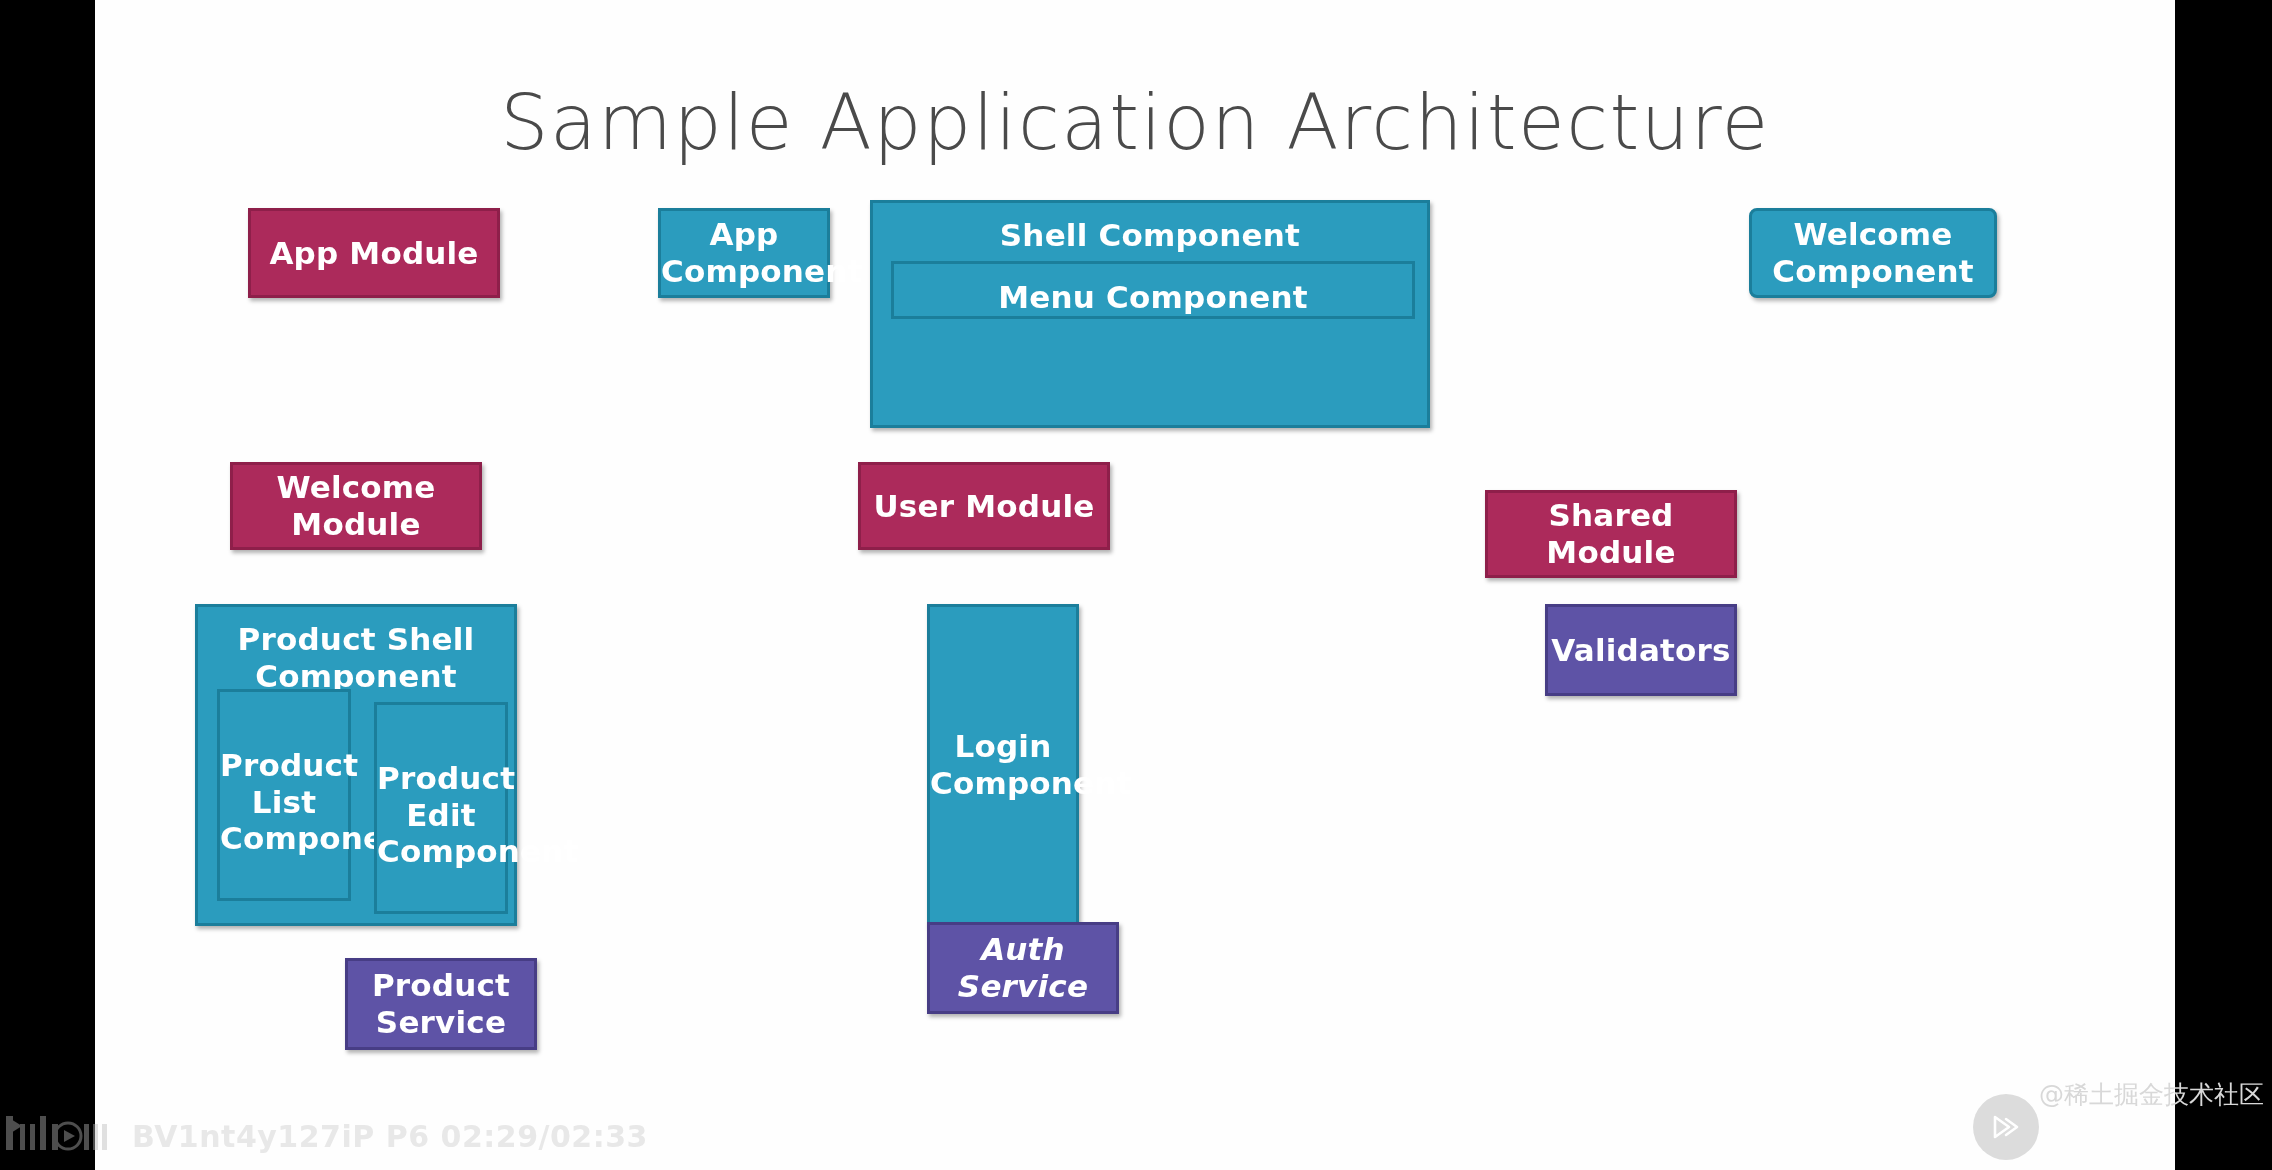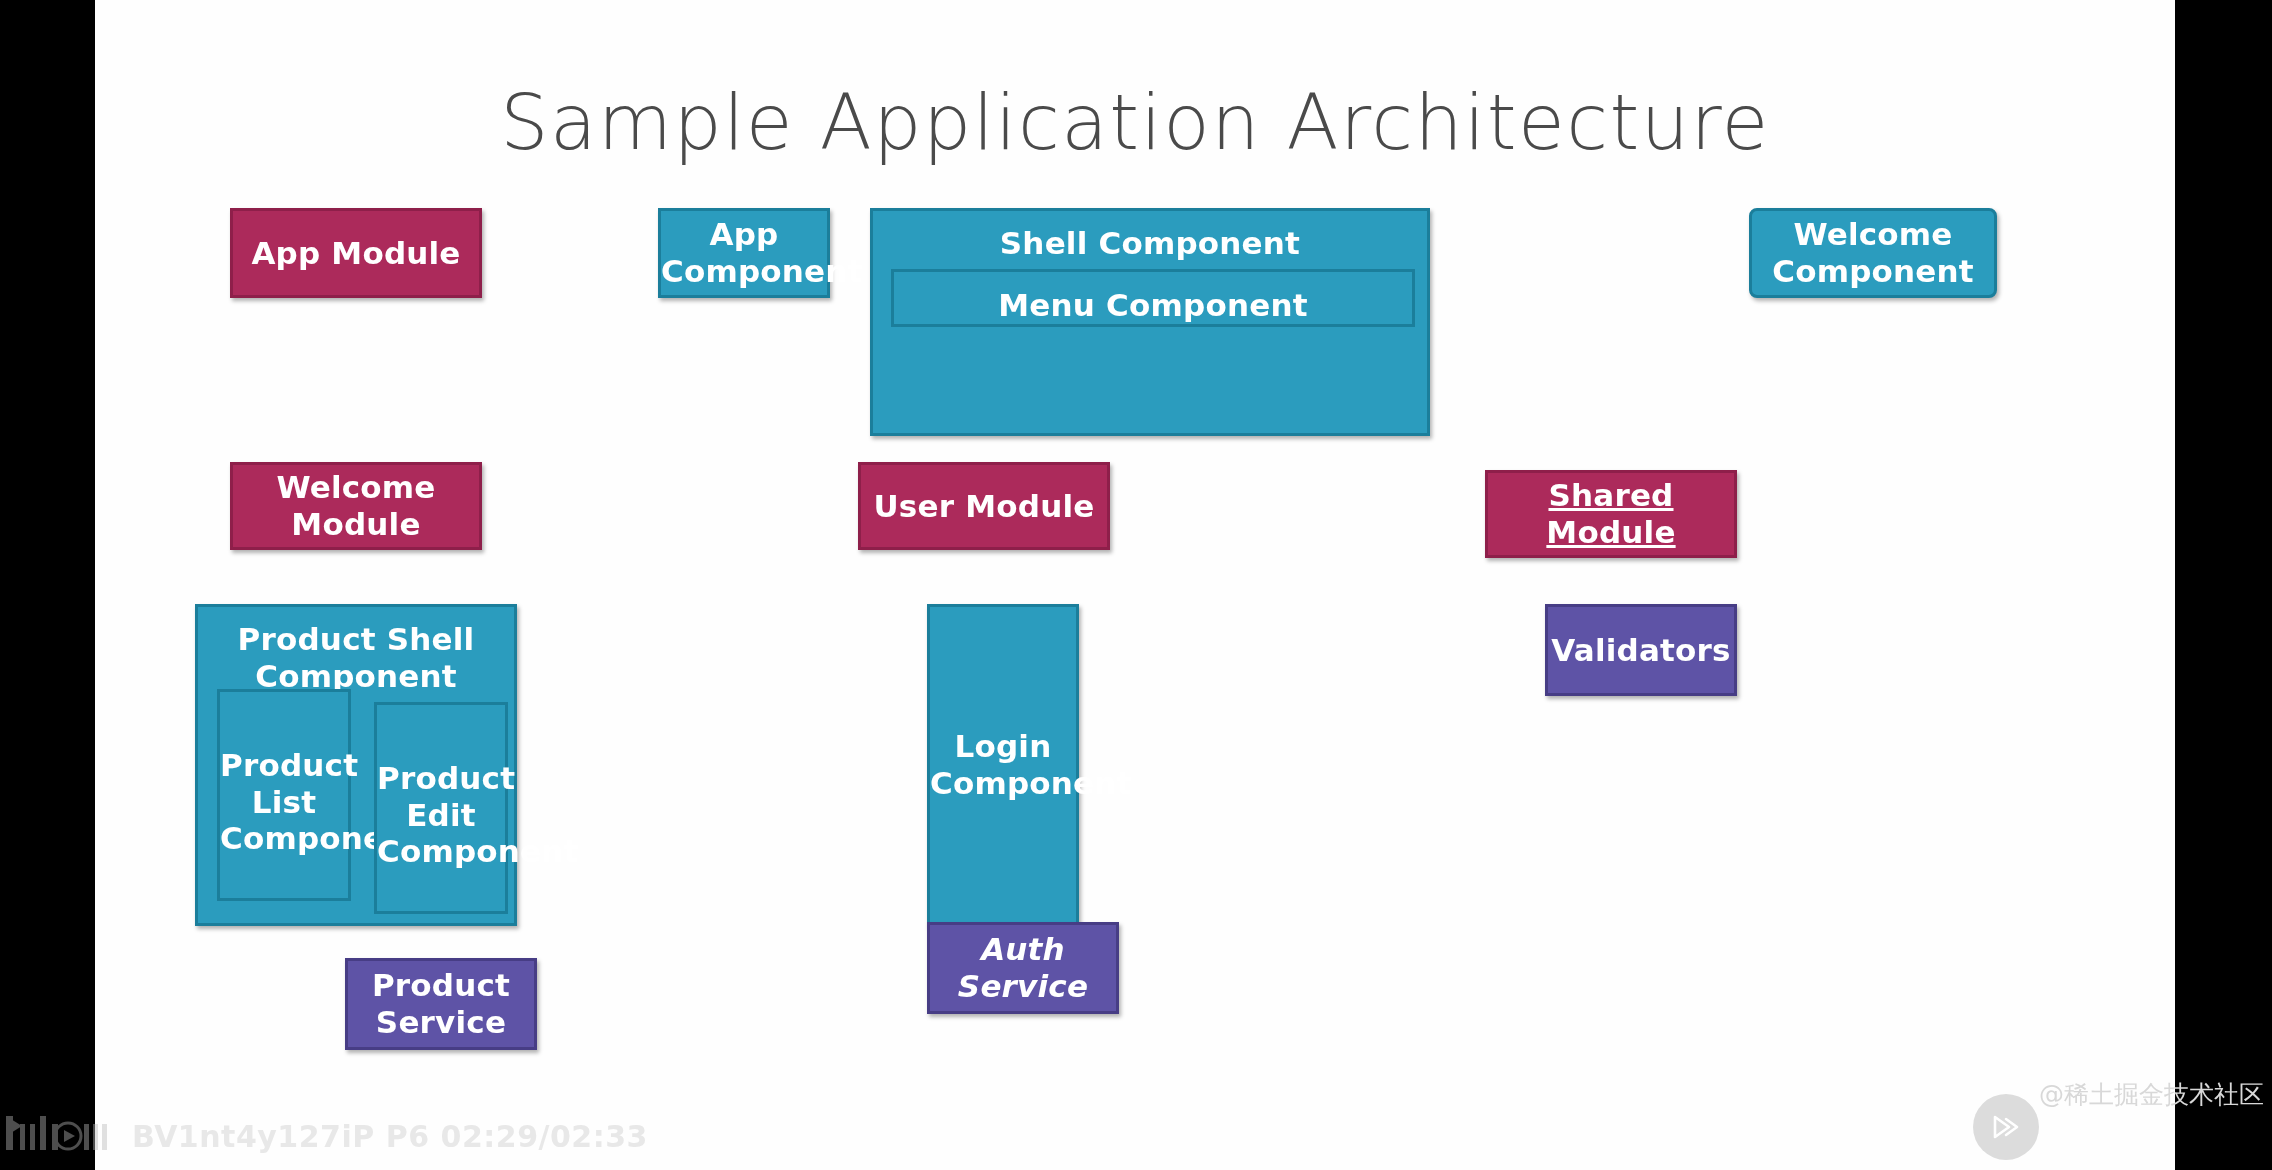--- a/index.html
+++ b/index.html
@@ -163,48 +163,48 @@
 
 <div id="screen">
 
   <div class="bar-left"></div>
   <div class="bar-right"></div>
 
   <div id="slide">
 
     <div id="title">Sample Application Architecture</div>
 
-    <div class="box module" style="left:135px; top:208px; width:252px; height:90px;text-align:center;">
+    <div class="box module" style="left:153px; top:208px; width:252px; height:90px;text-align:center;">
       <span class="lbl">App Module</span>
     </div>
 
     <div class="box component" style="left:563px; top:208px; width:172px; height:90px;">
       <span class="lbl">App Component</span>
     </div>
 
-    <div class="box component label-top" style="left:775px; top:208px; width:560px; height:228px;">
+    <div class="box component label-top" style="left:775px; top:200px; width:560px; height:228px;">
       <span class="lbl">Shell Component</span>
       <div class="box nested" style="left:18px; top:58px; width:524px; height:58px;">
         <span class="lbl">Menu Component</span>
       </div>
     </div>
 
     <div class="box component" style="left:1654px; top:208px; width:248px; height:90px;border-radius:8px;">
       <span class="lbl">Welcome Component</span>
     </div>
 
     <div class="box module" style="left:135px; top:462px; width:252px; height:88px;">
       <span class="lbl">Welcome Module</span>
     </div>
 
     <div class="box module" style="left:763px; top:462px; width:252px; height:88px;">
       <span class="lbl">User Module</span>
     </div>
 
-    <div class="box module" style="left:1390px; top:470px; width:252px; height:88px;text-decoration:underline;">
+    <div class="box module" style="left:1390px; top:490px; width:252px; height:88px;">
       <span class="lbl">Shared Module</span>
     </div>
 
     <div class="box component label-top" style="left:100px; top:604px; width:322px; height:322px;">
       <span class="lbl">Product Shell Component</span>
 
       <div class="box nested" style="left:19px; top:82px; width:134px; height:212px;">
         <span class="lbl">Product List Component</span>
       </div>
 

